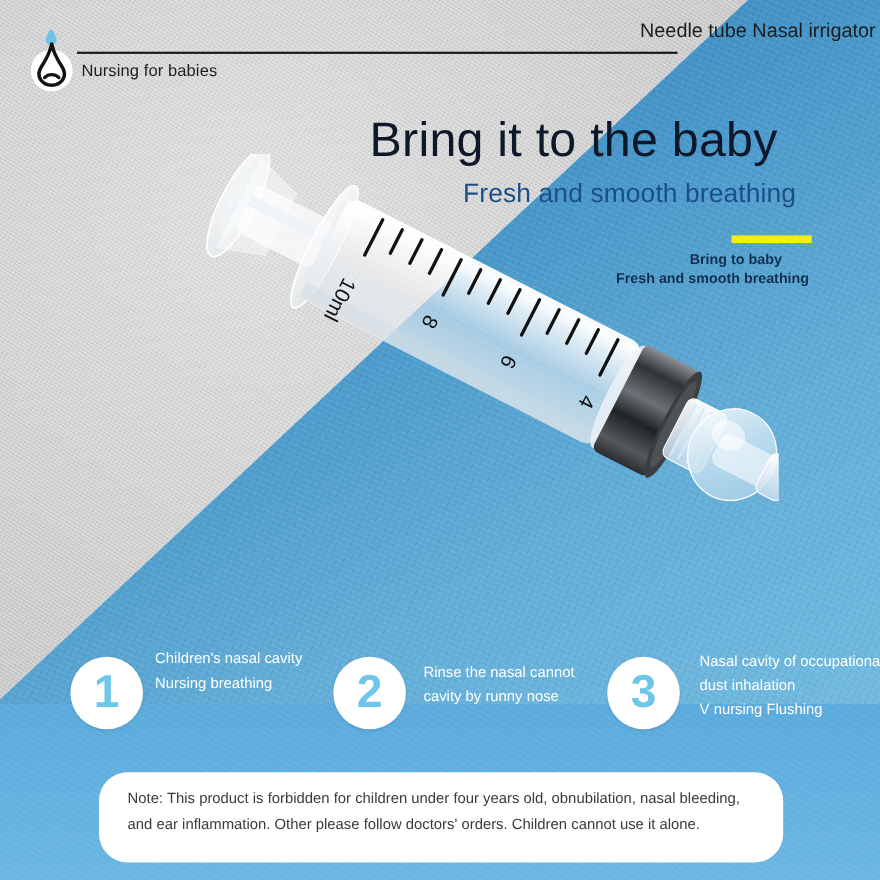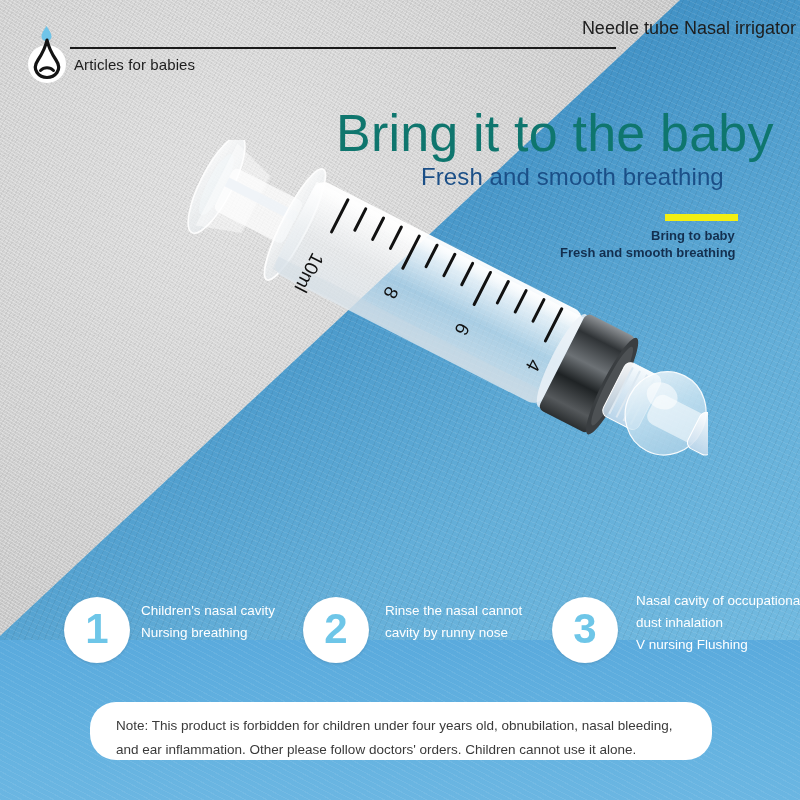--- a/index.html
+++ b/index.html
@@ -62,31 +62,31 @@
   }
   .nose-badge{
     position:absolute;left:28px;top:45px;width:38px;height:38px;
     border-radius:50%;background:#fff;
   }
   .nose-glyph{position:absolute;left:27px;top:37px;width:40px;height:46px;}
   .drop{position:absolute;left:41px;top:26px;width:11px;height:15px;}
 
   .headline{
     position:absolute;left:336px;top:103px;
-    font-size:52px;color:#0f766e;letter-spacing:.2px;white-space:nowrap;
+    font-size:44px;color:#0f172a;letter-spacing:.2px;white-space:nowrap;
   }
   .subhead{
     position:absolute;left:421px;top:163px;
     font-size:24px;color:#1b4f87;letter-spacing:.1px;white-space:nowrap;
   }
   .yellow-bar{
     position:absolute;left:665px;top:214px;width:73px;height:7px;background:#f3ef12;
   }
   .tag1{
-    position:absolute;left:651px;top:228px;
+    position:absolute;left:627px;top:228px;
     font-size:13px;font-weight:bold;color:#132f4f;white-space:nowrap;
   }
   .tag2{
     position:absolute;left:560px;top:245px;
     font-size:13px;font-weight:bold;color:#132f4f;white-space:nowrap;
   }
 
   
   .syringe{
     position:absolute;left:108px;top:140px;width:600px;height:430px;
@@ -102,21 +102,21 @@
   }
   .step-num{
     font-size:42px;font-weight:bold;color:#6ec6e8;line-height:1;
     transform:translateY(-1px);
   }
   .step-lines{position:absolute;color:#ffffff;font-size:13.5px;line-height:22px;}
   .step-lines div{white-space:nowrap;}
 
   
   .note-card{
-    position:absolute;left:90px;top:702px;width:622px;height:58px;
+    position:absolute;left:90px;top:702px;width:622px;height:82px;
     background:#ffffff;border-radius:26px;
     padding:12px 26px;box-sizing:border-box;
   }
   .note-card div{
     font-size:13.5px;color:#3a3a3a;line-height:24px;white-space:nowrap;
   }
 </style>
 </head>
 <body>
 
@@ -132,21 +132,21 @@
     <path d="M5.5 0 C5.5 0 10.5 7 10.5 10.2 C10.5 13 8.3 15 5.5 15 C2.7 15 0.5 13 0.5 10.2 C0.5 7 5.5 0 5.5 0 Z" fill="#6fc4e8"></path>
   </svg>
 
   <div class="nose-badge"></div>
   <svg class="nose-glyph" viewBox="0 0 40 46">
     <path d="M20 3 C18.5 10 15 17 11 23 C8 27.5 7.5 32 10 35.5 C12.5 39 17 40.5 20 40.5
              C23 40.5 27.5 39 30 35.5 C32.5 32 32 27.5 29 23 C25 17 21.5 10 20 3 Z" fill="none" stroke="#141414" stroke-width="3.2" stroke-linejoin="round"></path>
     <path d="M13.5 33.5 C15.5 31.5 18 30.8 20 30.8 C22 30.8 24.5 31.5 26.5 33.5" fill="none" stroke="#141414" stroke-width="3" stroke-linecap="round"></path>
   </svg>
 
-  <div class="brand-text">Articles for babies</div>
+  <div class="brand-text">Nursing for babies</div>
   <div class="kicker">Needle tube Nasal irrigator</div>
 
   <div class="headline">Bring it to the baby</div>
   <div class="subhead">Fresh and smooth breathing</div>
   <div class="yellow-bar"></div>
   <div class="tag1">Bring to baby</div>
   <div class="tag2">Fresh and smooth breathing</div>
 
   <svg class="syringe" viewBox="0 0 600 430">
     <defs>
@@ -254,21 +254,21 @@
         <rect x="588" y="130" width="26" height="40" rx="7" fill="url(#tipG)" stroke="#ffffff" stroke-width="1"></rect>
         <rect x="612" y="136" width="16" height="28" rx="5" fill="#e8f1f7" opacity=".9"></rect>
       </g>
 
     </g>
   </svg>
 
   <div class="step-circle" style="left:64px;top:597px;">
     <span class="step-num">1</span>
   </div>
-  <div class="step-lines" style="left:141px;top:600px;">
+  <div class="step-lines" style="left:141px;top:588px;">
     <div>Children's nasal cavity</div>
     <div>Nursing breathing</div>
   </div>
 
   <div class="step-circle" style="left:303px;top:597px;">
     <span class="step-num">2</span>
   </div>
   <div class="step-lines" style="left:385px;top:600px;">
     <div>Rinse the nasal cannot</div>
     <div>cavity by runny nose</div>

